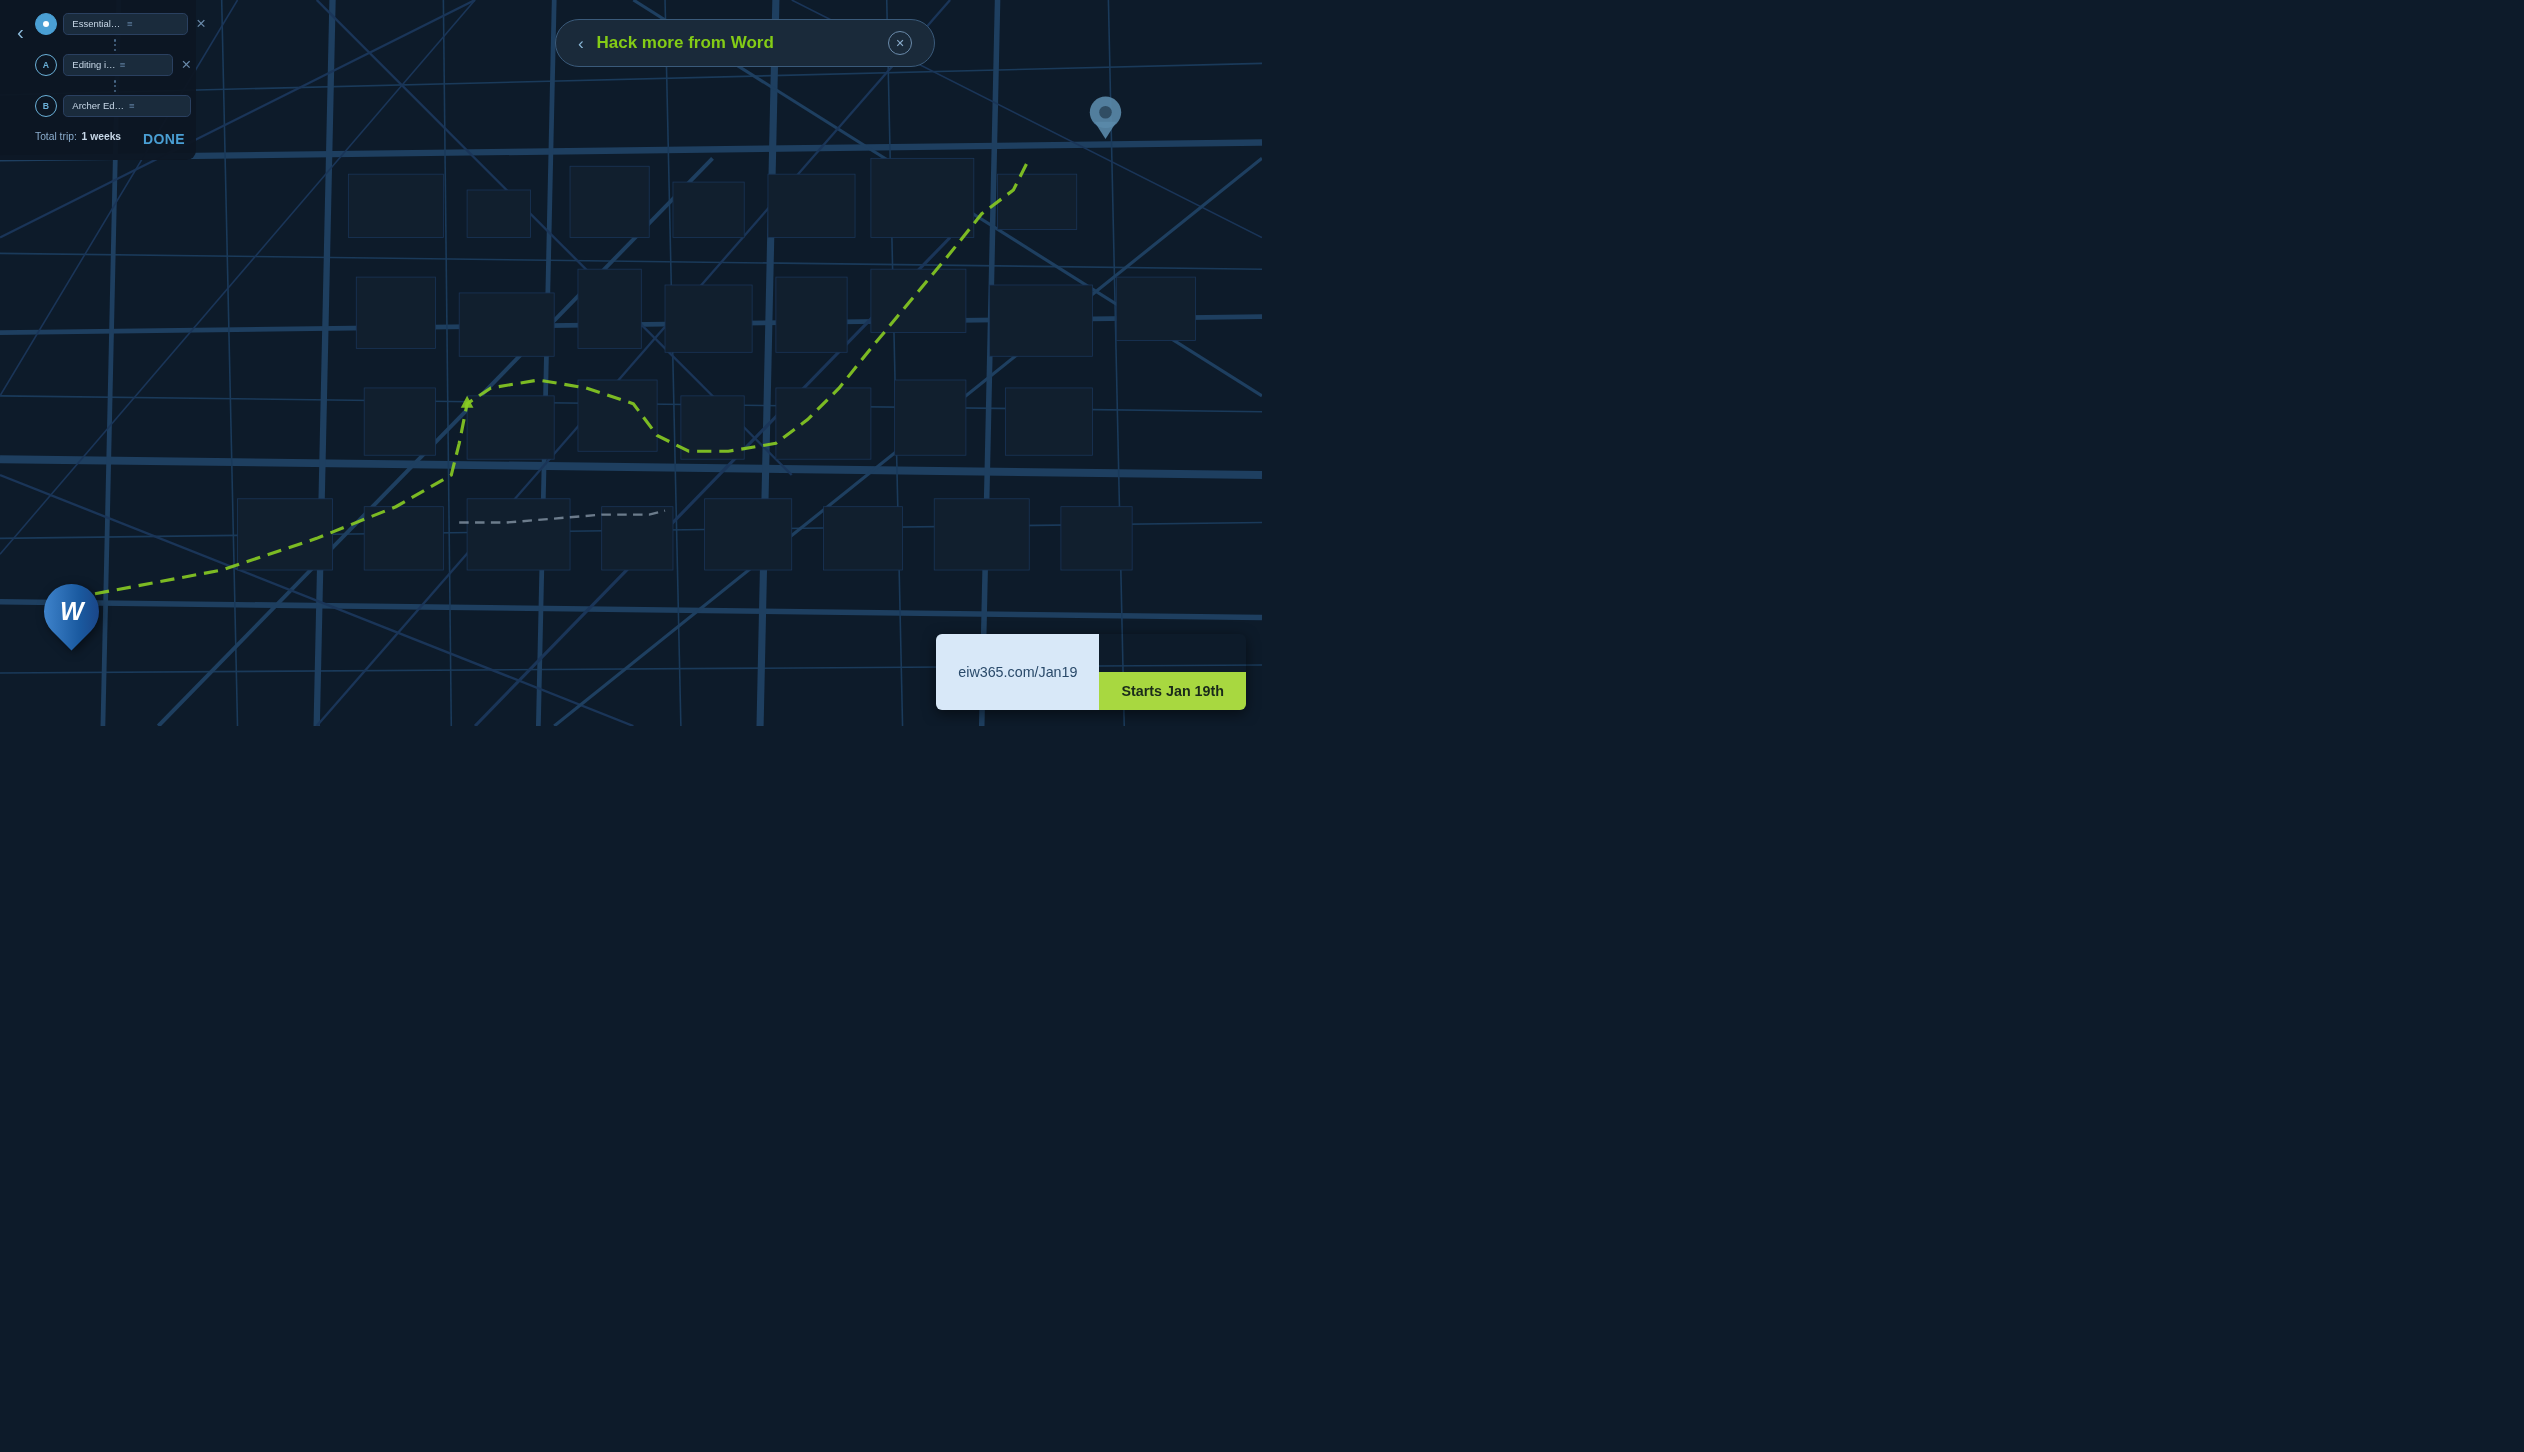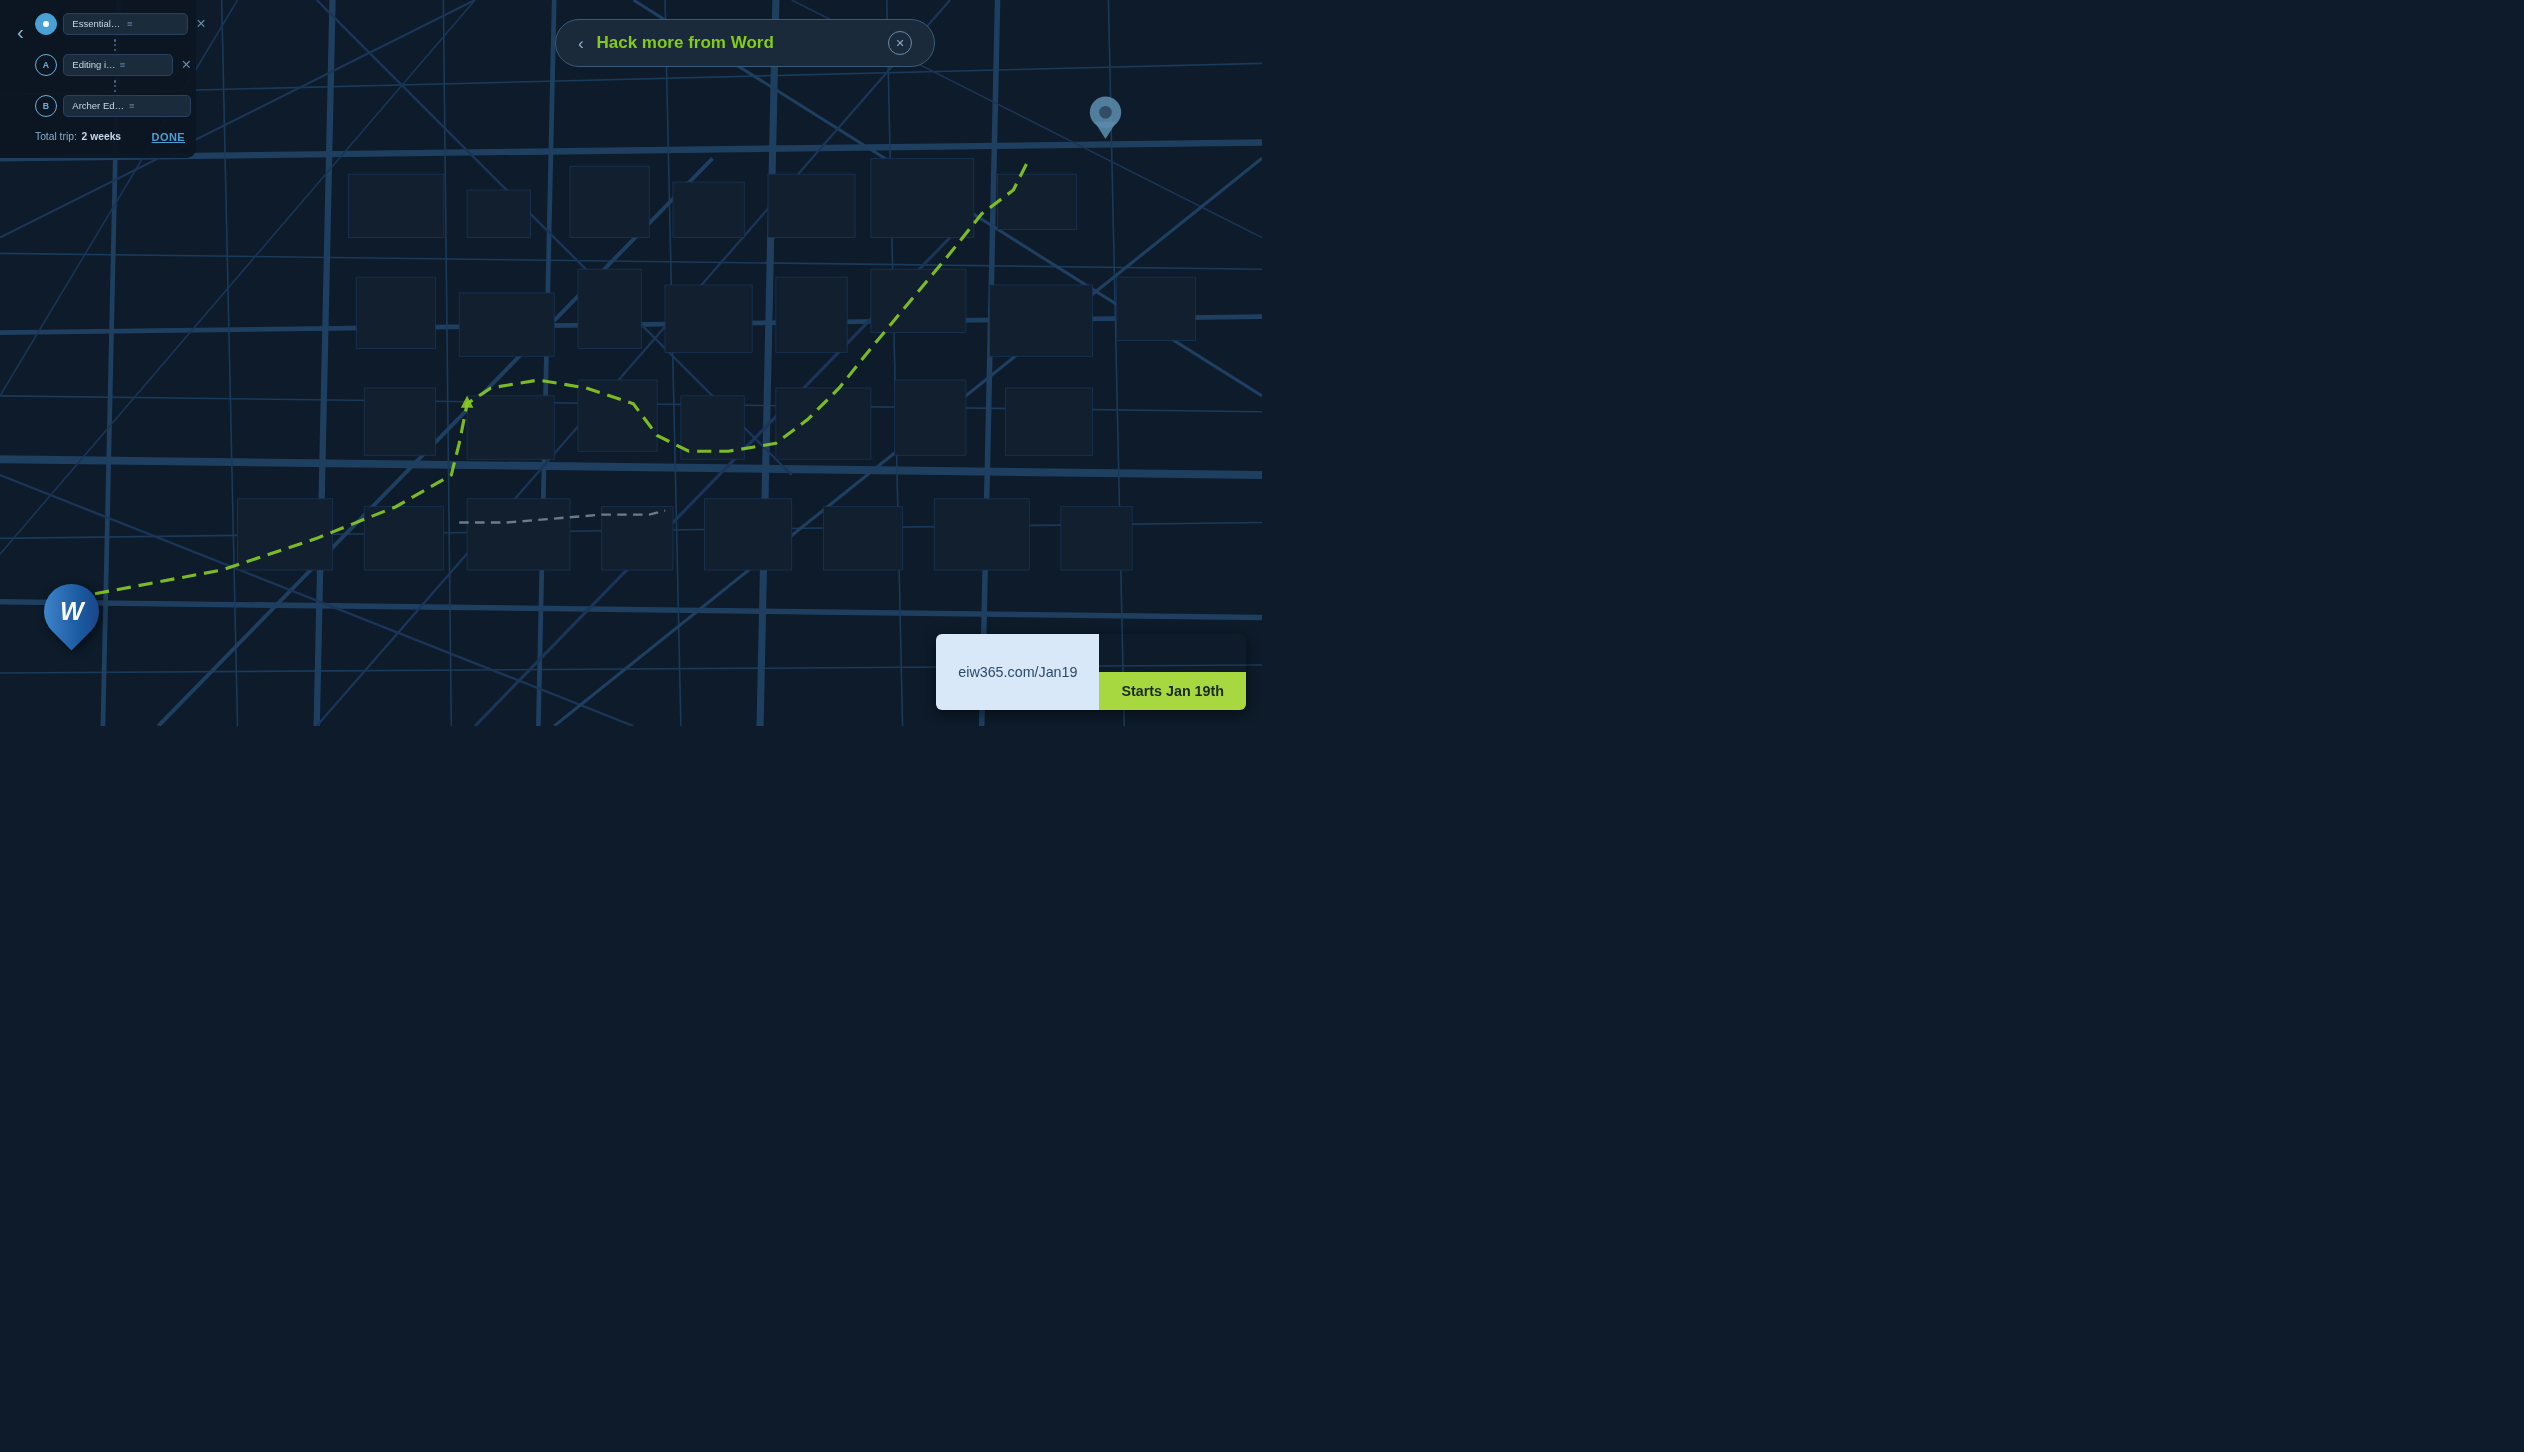--- a/index.html
+++ b/index.html
@@ -154,25 +154,24 @@
     .total-value {
       color: #c8d8e8;
       font-size: 10.3px;
       font-weight: 600;
     }
 
     .done-btn {
       background: transparent;
       border: none;
       color: #4a9fd4;
-      font-size: 11px;
+      font-size: 14px;
       font-weight: 700;
       cursor: pointer;
       letter-spacing: 0.4px;
-      text-decoration: underline;
     }
 
     
     .back-btn {
       position: absolute;
       top: 17.4px;
       left: 6.3px;
       z-index: 20;
       background: transparent;
       border: none;
@@ -438,21 +437,21 @@
     <div class="stop-input-row">
       <div class="stop-input">
         <span>Archer Editorial Training</span>
         <span class="hamburger-icon">≡</span>
       </div>
     </div>
   </div>
 
   <div class="total-row">
     <span class="total-label">Total trip:</span>
-    <span class="total-value" style="margin-left:4.8px;margin-right:auto;">2 weeks</span>
+    <span class="total-value" style="margin-left:4.8px;margin-right:auto;">1 weeks</span>
     <button class="done-btn">DONE</button>
   </div>
 </div>
 
 <div class="top-search">
   <span class="search-back">‹</span>
   <span class="search-text">Hack more from Word</span>
   <div class="search-close">
     <span>✕</span>
   </div>

